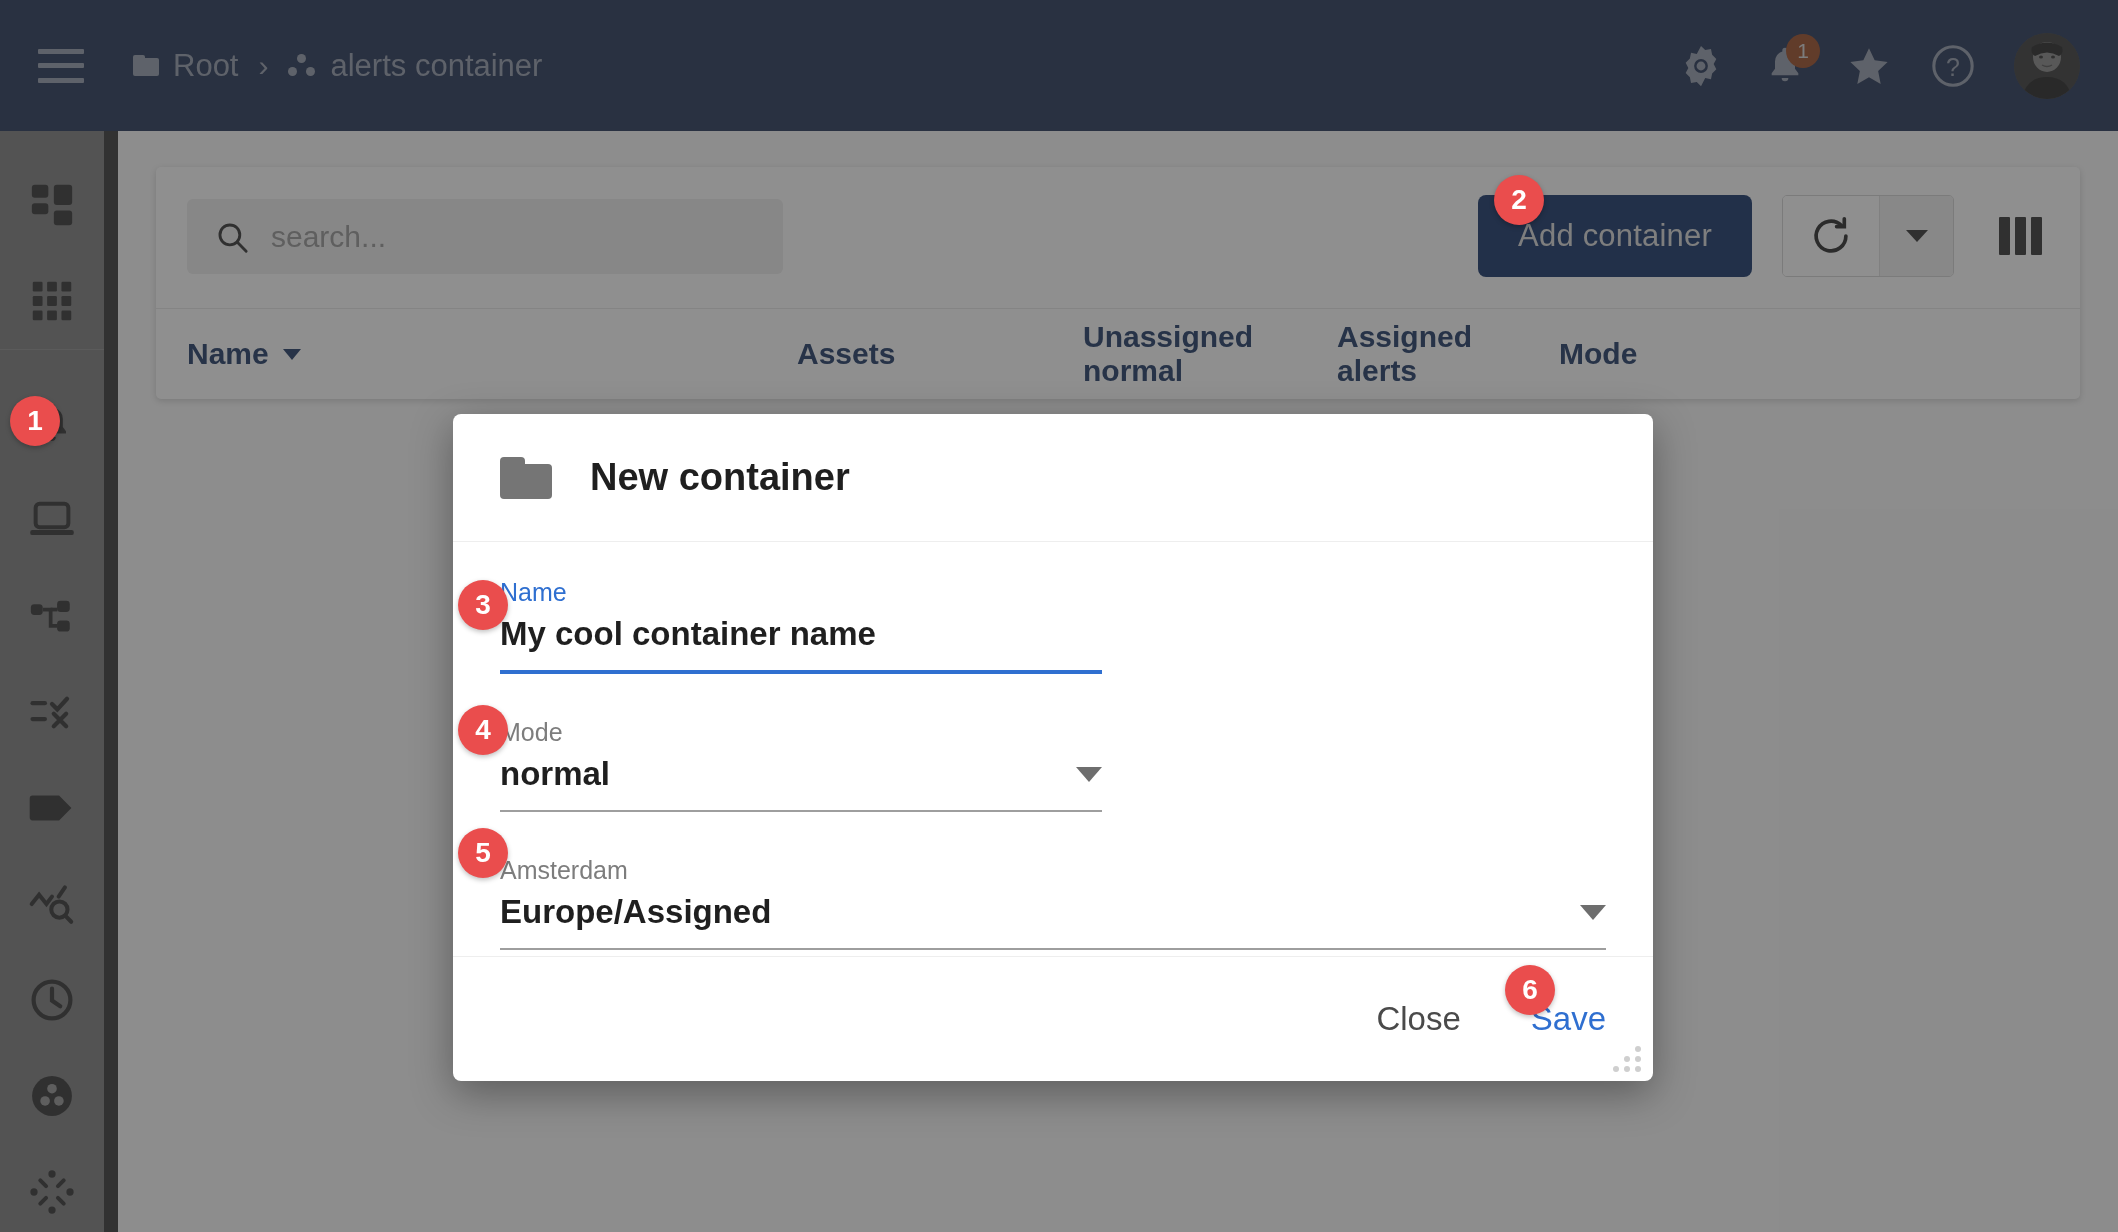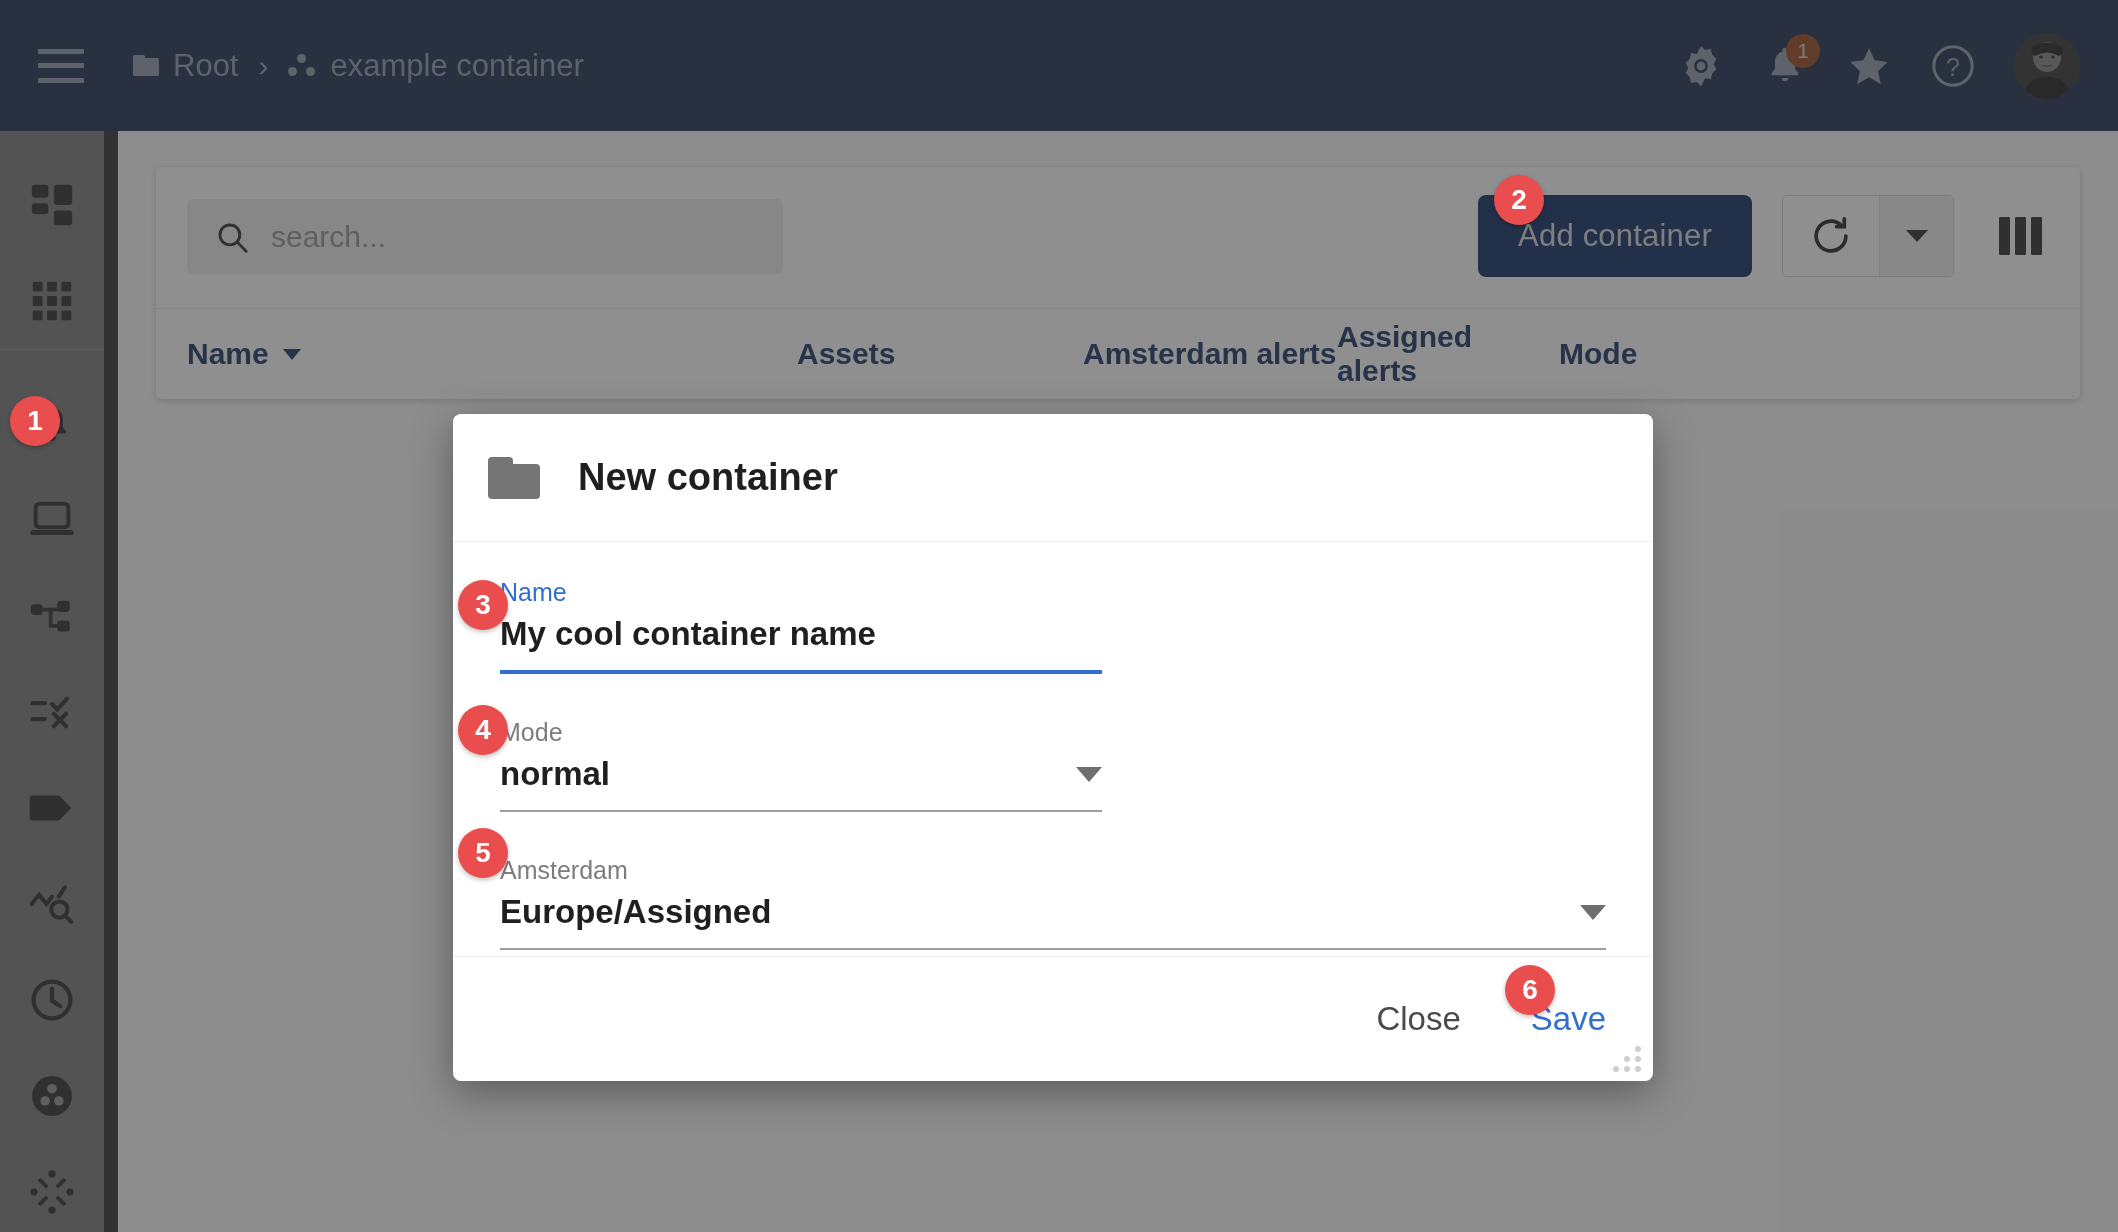--- a/index.html
+++ b/index.html
@@ -358,21 +358,21 @@
     height: 667px;
     background: #ffffff;
     border-radius: 8px;
     box-shadow: 0 12px 40px rgba(0,0,0,0.35);
     z-index: 30;
   }
   .modal-header {
     height: 128px;
     display: flex;
     align-items: center;
-    padding-left: 35px;
+    padding-left: 47px;
     gap: 38px;
     border-bottom: 1px solid #eeeeee;
   }
   .modal-folder {
     width: 52px; height: 42px;
     position: relative;
   }
   .modal-folder::before {
     content: "";
     position: absolute;
@@ -512,21 +512,21 @@
         <span class="folder-ico"></span>
         <span>Root</span>
       </span>
       <span class="crumb-sep">›</span>
       <span class="crumb">
         <span class="cluster-ico">
             <i></i>
             <i></i>
             <i></i>
           </span>
-        <span>example container</span>
+        <span>alerts container</span>
       </span>
     </div>
 
     <div class="topbar-right">
 
       <div class="tb-icon">
         <svg width="46" height="46" viewBox="0 0 24 24" fill="#9aa2b1">
           <path d="M12 1.5l2.2 2.2 3-.6.6 3 2.2 2.2-1.4 2.7 1.4 2.7-2.2 2.2-.6 3-3-.6L12 22.5l-2.2-2.2-3 .6-.6-3L4 15.7l1.4-2.7L4 10.3l2.2-2.2.6-3 3 .6z"></path>
           <circle cx="12" cy="12" r="3.6" fill="#2b3b5c"></circle>
           <circle cx="12" cy="12" r="2.3" fill="#9aa2b1"></circle>
@@ -732,21 +732,21 @@
 
       <div class="table-head">
         <div class="th th-name">
           <span>Name</span>
           <span class="sort-caret"></span>
         </div>
         <div class="th th-assets">
           <span>Assets</span>
         </div>
         <div class="th th-unass">
-          <span>Amsterdam alerts</span>
+          <span>Unassigned normal</span>
         </div>
         <div class="th th-ass">
           <span>Assigned alerts</span>
         </div>
         <div class="th th-mode">
           <span>Mode</span>
         </div>
       </div>
 
     </div>

